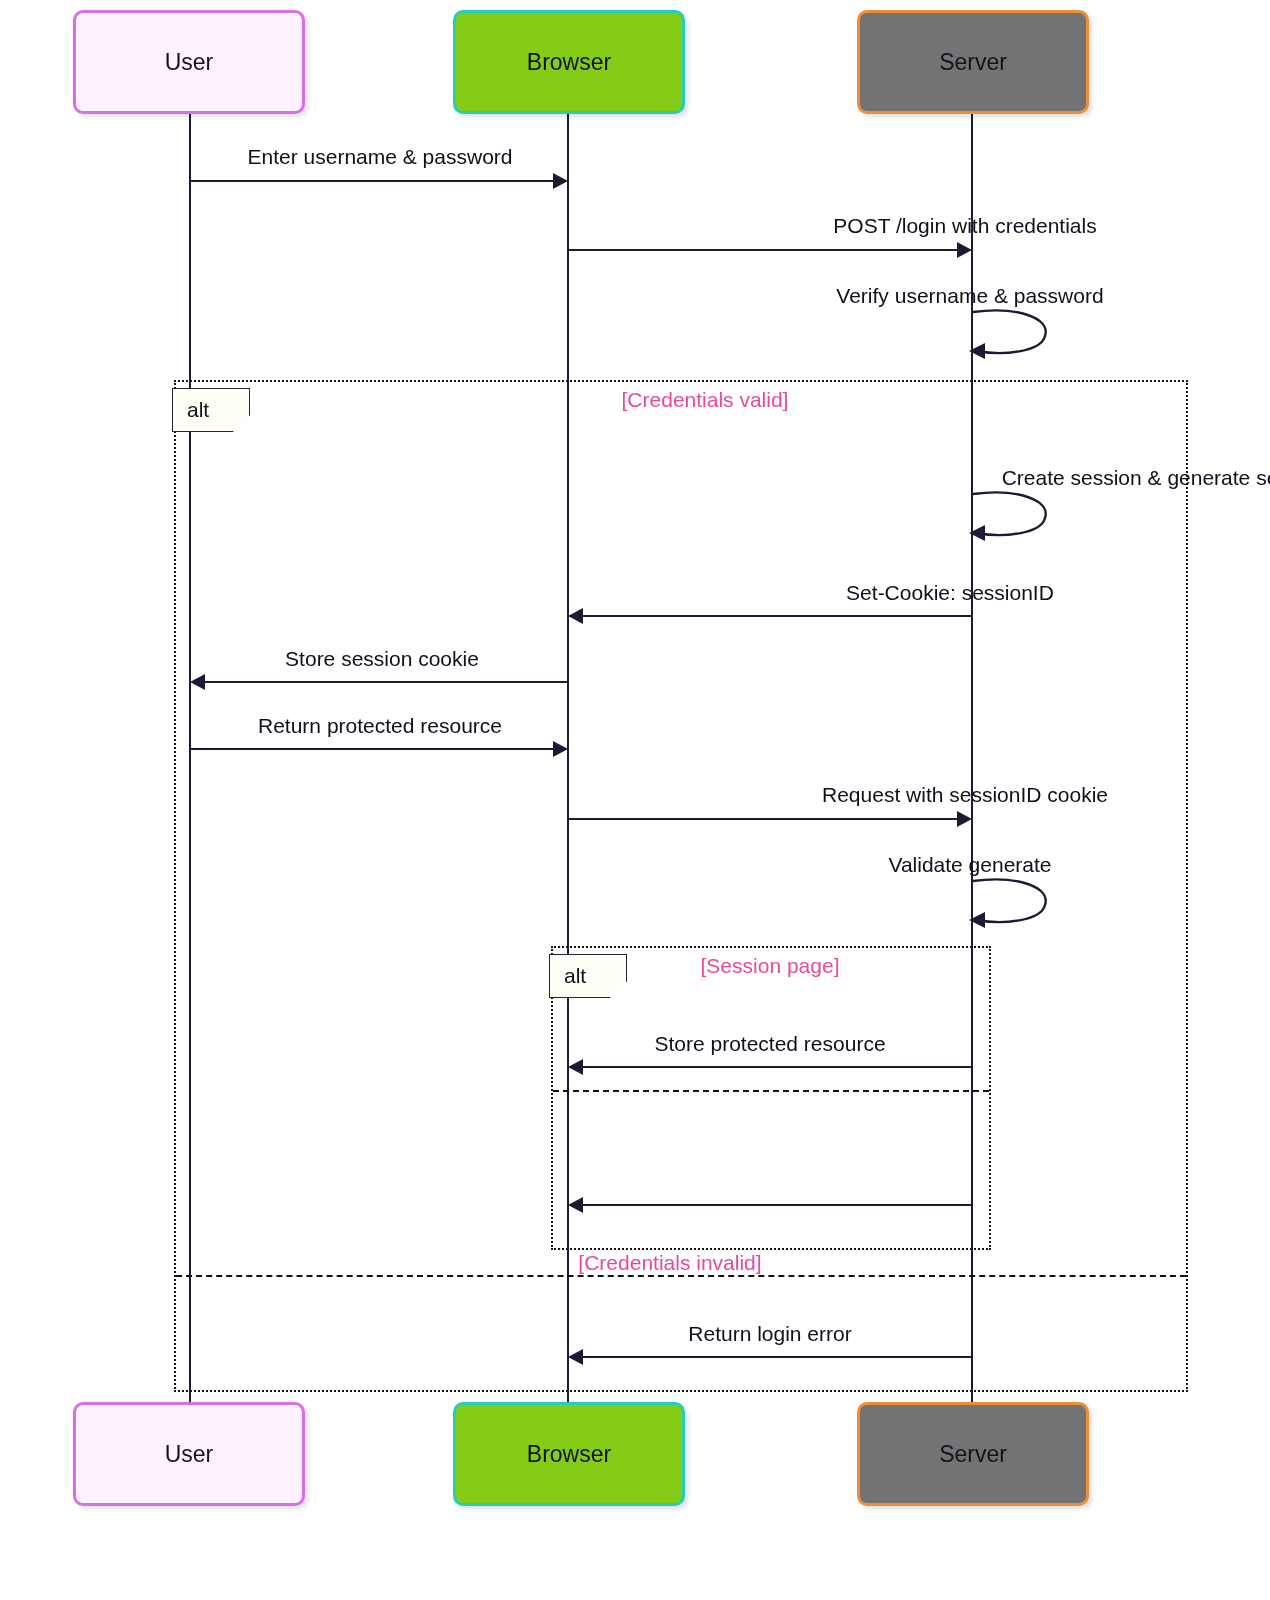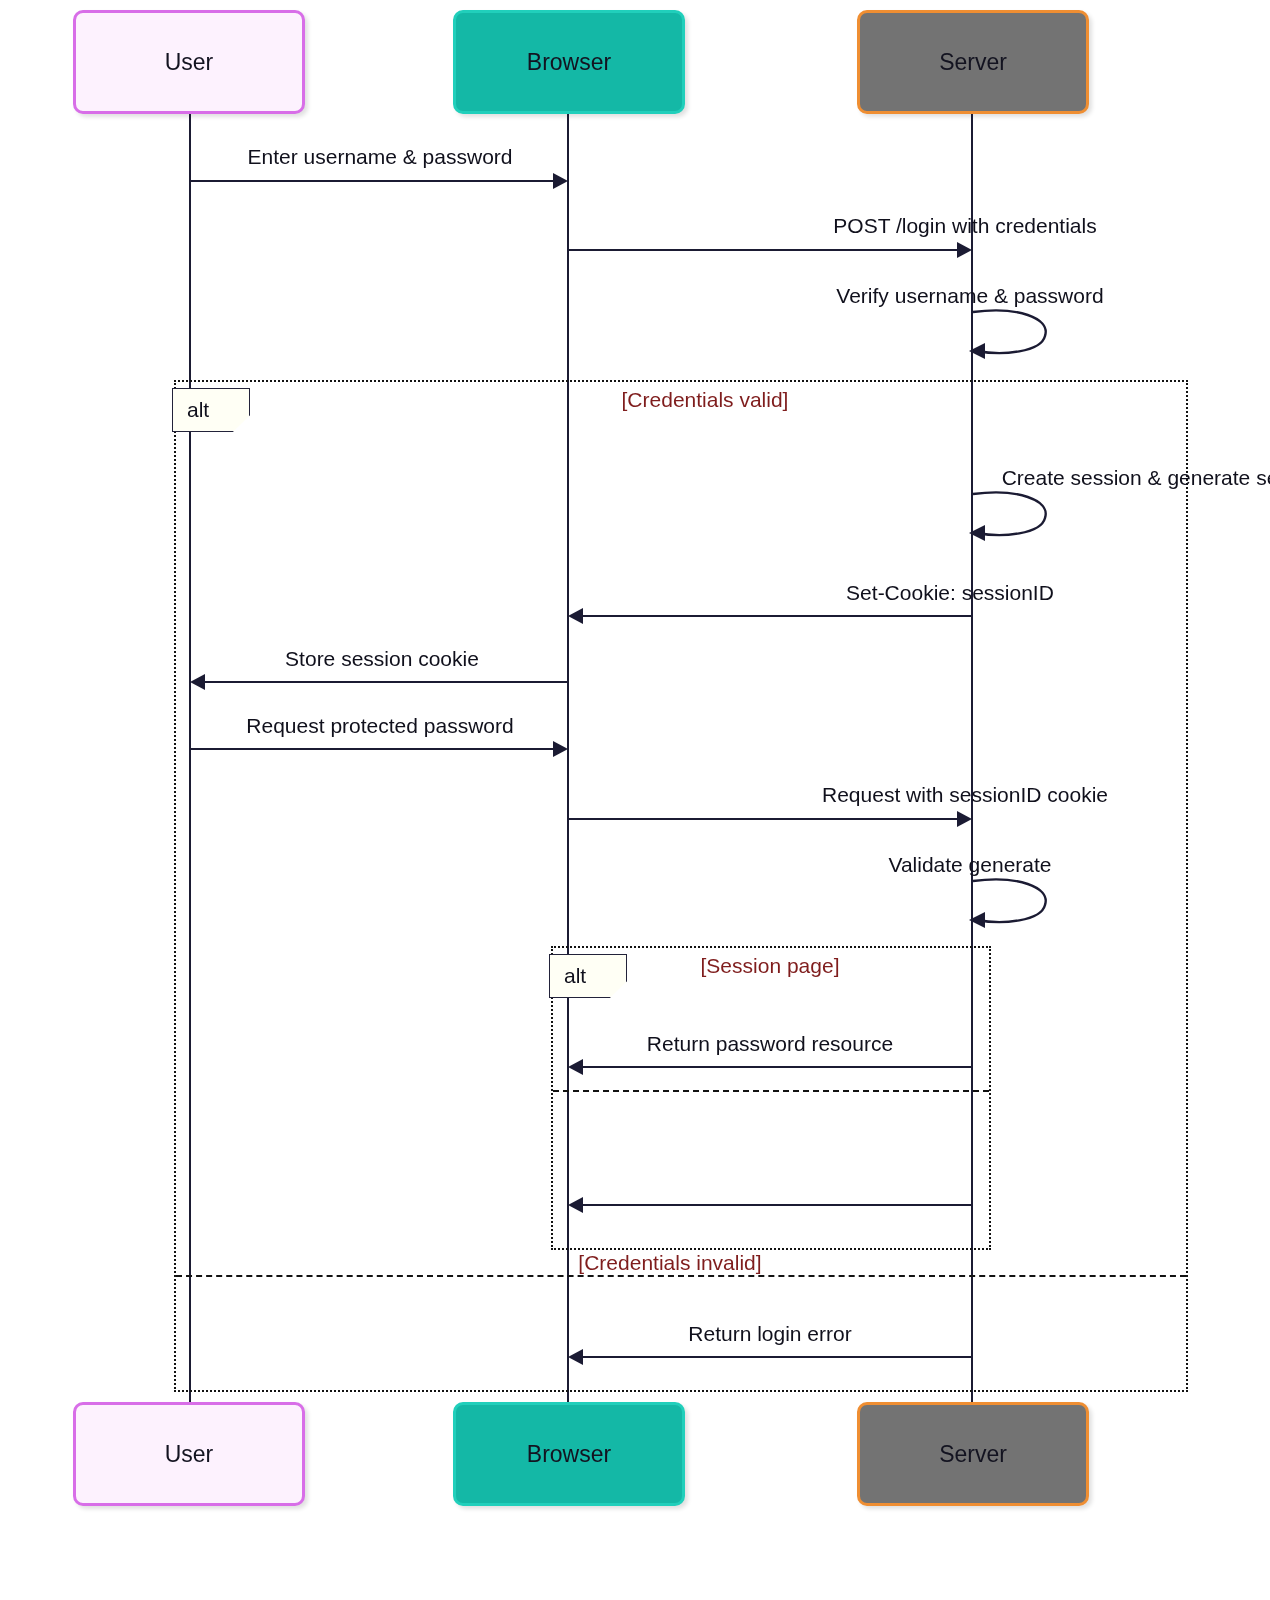--- a/index.html
+++ b/index.html
@@ -28,21 +28,21 @@
     border-width: 3px;
     border-style: solid;
     display: flex;
     align-items: center;
     justify-content: center;
     font-size: 23px;
     color: #131320;
     box-shadow: 3px 3px 4px rgba(0,0,0,0.12);
   }
   .p-user    { background: #fdf2fe; border-color: #d86ee8; }
-  .p-browser { background: #14b8a6; border-color: #21cfbb; }
+  .p-browser { background: #84cc16; border-color: #21cfbb; }
   .p-server  { background: #737373; border-color: #ef8e32; }
 
   
   .lifeline {
     position: absolute;
     width: 2px;
     background: #1b1b33;
   }
 
   
@@ -96,21 +96,21 @@
     color: #10101c;
     display: flex;
     align-items: center;
     padding-left: 14px;
     box-shadow: 3px 3px 3px rgba(0,0,0,0.15);
     clip-path: polygon(0 0, 100% 0, 100% 62%, 78% 100%, 0 100%);
   }
   .alt-cond {
     position: absolute;
     font-size: 21px;
-    color: #7f1d1d;
+    color: #ec4899;
     white-space: nowrap;
     text-align: center;
   }
 </style>
 </head>
 <body>
 
 <div id="diagram">
 
   <div class="participant p-user" style="left:73px; top:10px;">
@@ -163,35 +163,35 @@
   </svg>
 
   <div class="msg-label" style="left:390px; top:581px; width:1120px;">Set-Cookie: sessionID</div>
   <div class="msg-line" style="left:583px; top:615px; width:389px;"></div>
   <div class="arrowhead arrow-left" style="left:568px; top:608px;"></div>
 
   <div class="msg-label" style="left:0px; top:647px; width:764px;">Store session cookie</div>
   <div class="msg-line" style="left:205px; top:681px; width:363px;"></div>
   <div class="arrowhead arrow-left" style="left:190px; top:674px;"></div>
 
-  <div class="msg-label" style="left:0px; top:714px; width:760px;">Request protected password</div>
+  <div class="msg-label" style="left:0px; top:714px; width:760px;">Return protected resource</div>
   <div class="msg-line" style="left:190px; top:748px; width:363px;"></div>
   <div class="arrowhead arrow-right" style="left:553px; top:741px;"></div>
 
   <div class="msg-label" style="left:390px; top:783px; width:1150px;">Request with sessionID cookie</div>
   <div class="msg-line" style="left:568px; top:818px; width:389px;"></div>
   <div class="arrowhead arrow-right" style="left:957px; top:811px;"></div>
 
   <div class="msg-label" style="left:670px; top:853px; width:600px;">Validate generate</div>
   <svg class="selfloop" style="left:965px; top:873px;" width="90" height="56" viewBox="0 0 90 56">
     <path d="M 8 8 C 52 2, 86 14, 80 32 C 76 48, 38 52, 12 47" fill="none" stroke="#1b1b33" stroke-width="2.4"></path>
     <polygon points="20,39 20,55 4,47" fill="#1b1b33"></polygon>
   </svg>
 
-  <div class="msg-label" style="left:560px; top:1032px; width:420px;">Return password resource</div>
+  <div class="msg-label" style="left:560px; top:1032px; width:420px;">Store protected resource</div>
   <div class="msg-line" style="left:583px; top:1066px; width:389px;"></div>
   <div class="arrowhead arrow-left" style="left:568px; top:1059px;"></div>
 
   <div class="msg-line" style="left:583px; top:1204px; width:389px;"></div>
   <div class="arrowhead arrow-left" style="left:568px; top:1197px;"></div>
 
   <div class="msg-label" style="left:560px; top:1322px; width:420px;">Return login error</div>
   <div class="msg-line" style="left:583px; top:1356px; width:389px;"></div>
   <div class="arrowhead arrow-left" style="left:568px; top:1349px;"></div>
 

